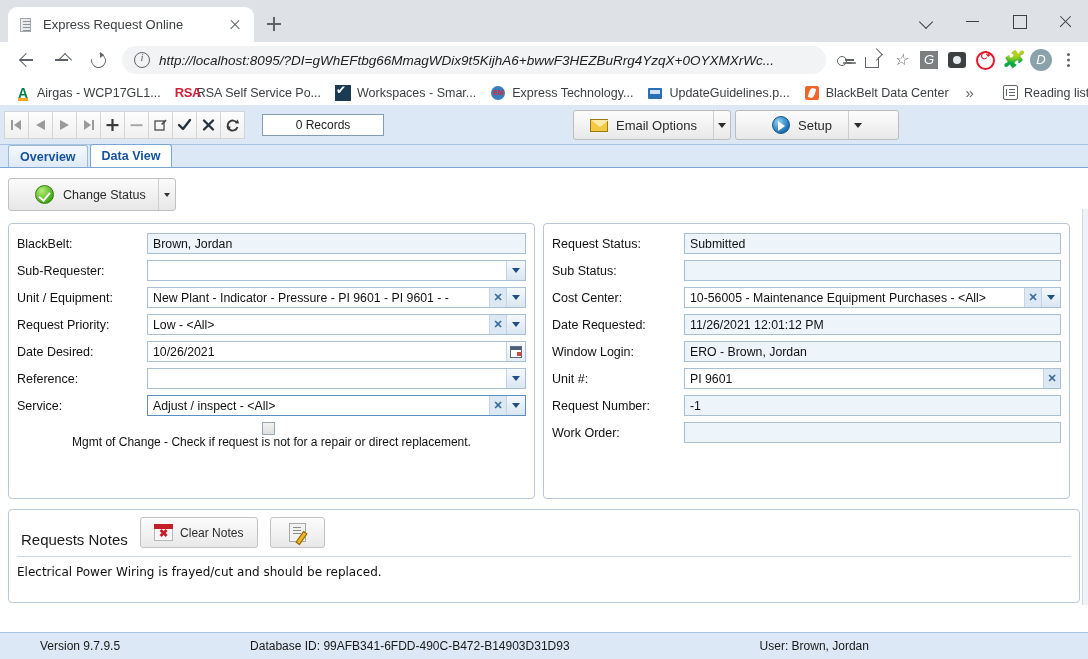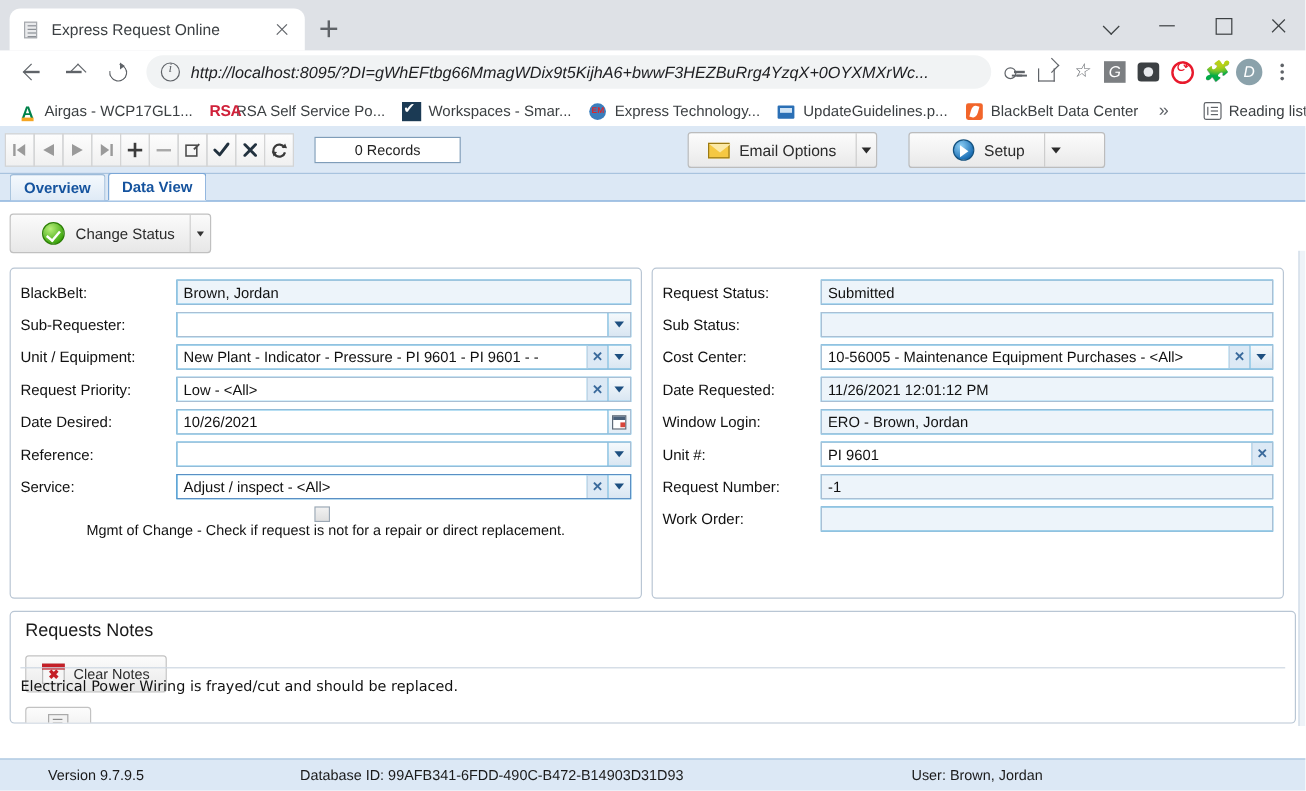--- a/index.html
+++ b/index.html
@@ -429,21 +429,21 @@
     width: 13px; height: 13px; border: 1px solid #9aa7b4;
     background: linear-gradient(#f2f2f2, #dfdfdf); margin-right: 6px; cursor: pointer;
   }
   .chk-label { font-size: 12px; color: #111; }
 
   
   .notes-panel {
     margin: 10px 8px 0 8px; border: 1px solid #b9c6d4; border-radius: 4px;
     height: 94px; background: #fff; position: relative; overflow: hidden;
   }
-  .notes-head { display: flex; align-items: flex-start; padding: 7px 0 0 12px; gap: 12px; flex-direction: column; }
+  .notes-head { display: flex; align-items: flex-end; padding: 7px 0 0 12px; gap: 12px; }
   .notes-title { font-size: 15px; color: #1a1a1a; }
   .clear-btn {
     width: 118px; height: 31px; border: 1px solid #c2c2c2; border-radius: 3px;
     background: linear-gradient(#fcfcfc, #e8e8e8);
     display: flex; align-items: center; justify-content: center; gap: 7px;
     font-size: 12px; color: #2b2b2b; cursor: pointer;
   }
   .notes-ico {
     width: 19px; height: 17px; background: #f6f6f6; border: 1px solid #b9b9b9;
     position: relative;
@@ -644,21 +644,21 @@
       <div class="split-btn" style="position:absolute; left:573px; top:5px; width:158px;">
         <div class="split-main">
           <span class="mail-ico"></span>
           <span>Email Options</span>
         </div>
         <div class="split-arrow">
             <span class="caret-dn"></span>
           </div>
       </div>
 
-      <div class="split-btn" style="position:absolute; left:757px; top:5px; width:164px;">
+      <div class="split-btn" style="position:absolute; left:735px; top:5px; width:164px;">
         <div class="split-main" style="padding-left:36px;">
           <span class="gear-ico"></span>
           <span>Setup</span>
         </div>
         <div class="split-arrow">
             <span class="caret-dn"></span>
           </div>
       </div>
     </div>
 

